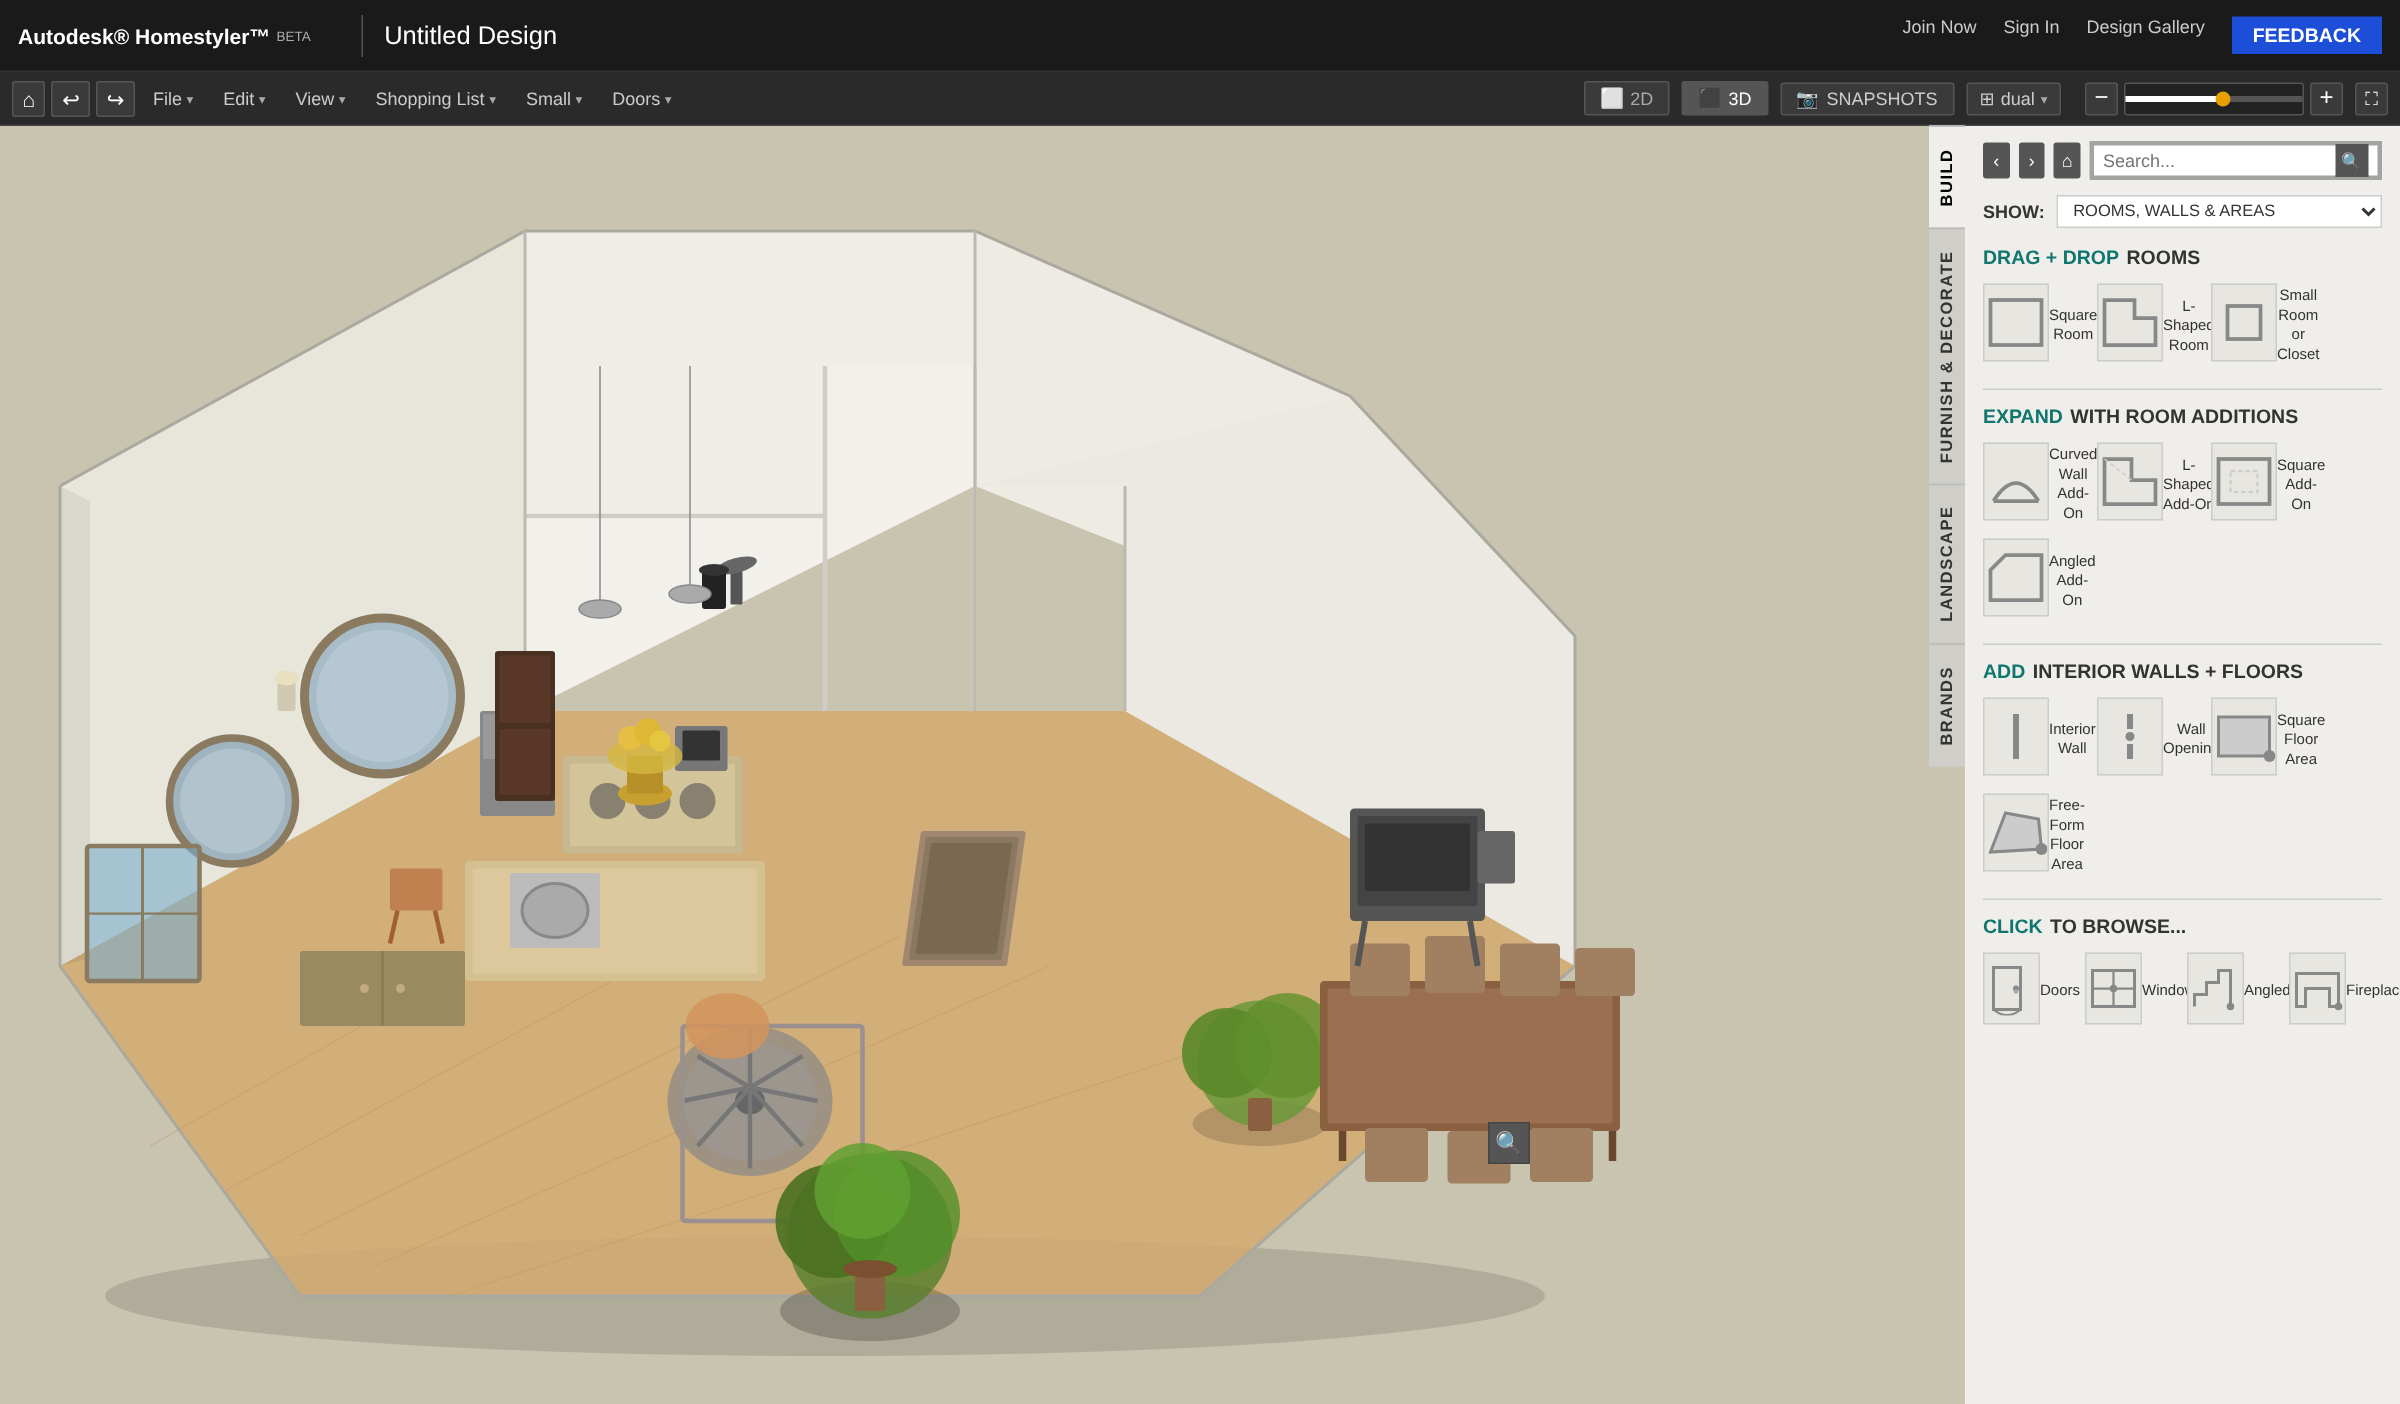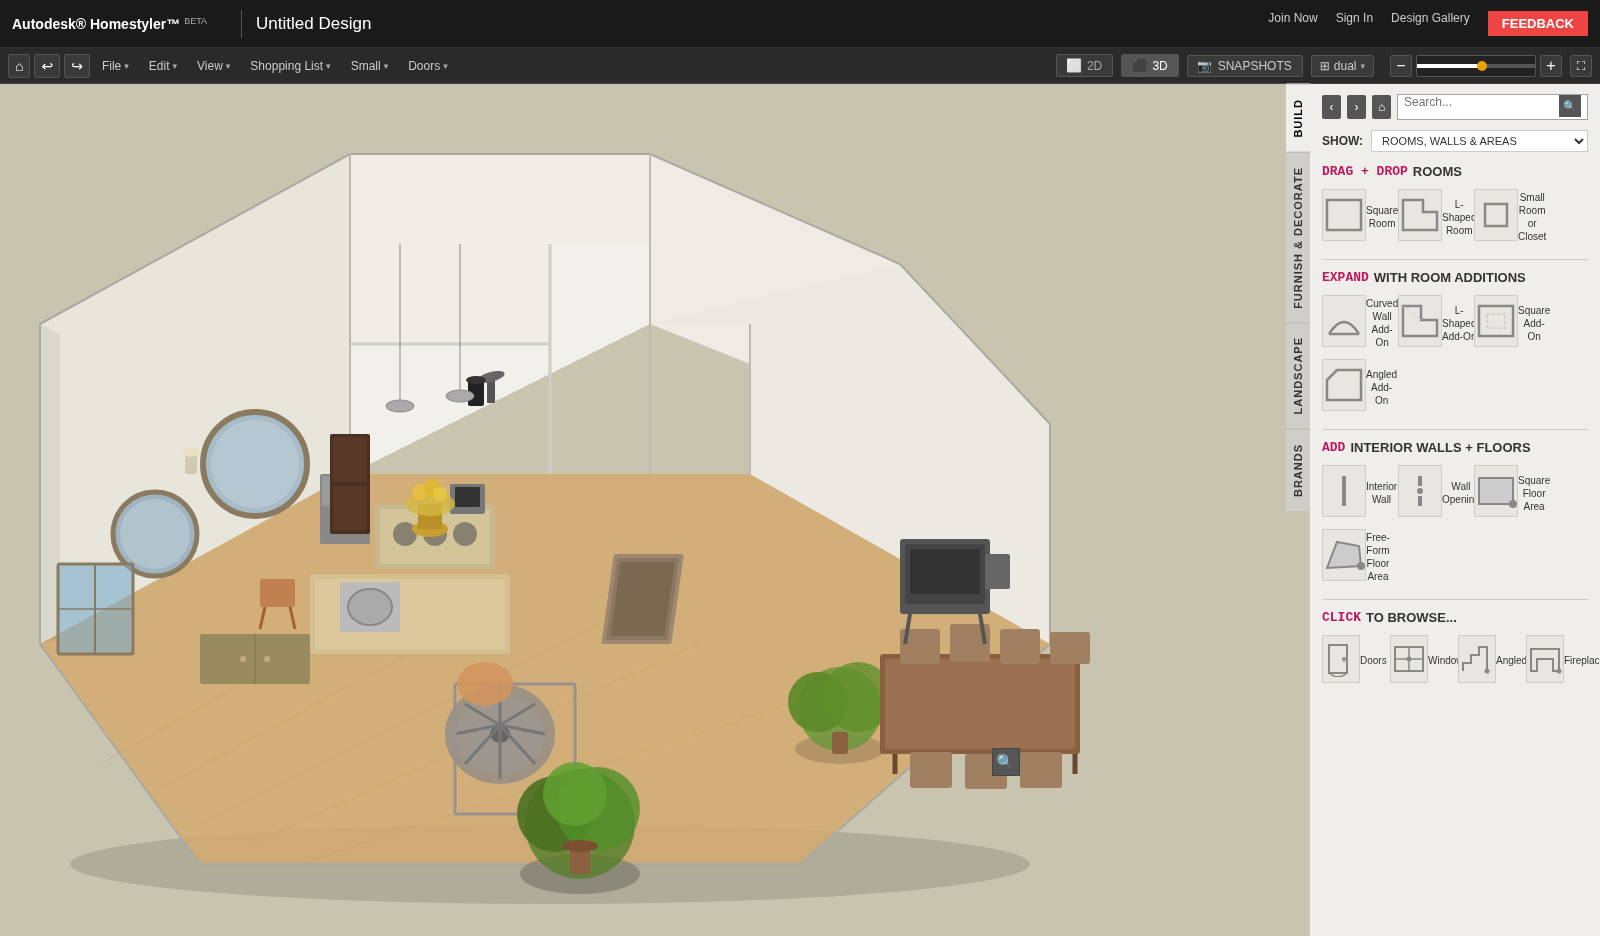--- a/index.html
+++ b/index.html
@@ -4,29 +4,29 @@
   <style>
     * { box-sizing: border-box; margin: 0; padding: 0; }
     body { font-family: Arial, sans-serif; background: #1a1a1a; color: #fff; width: 1600px; height: 936px; overflow: hidden; }
 
     
     #top-bar {
       display: flex; align-items: center;
       background: #1a1a1a; height: 48px; padding: 0 12px;
       border-bottom: 1px solid #333;
     }
-    #logo { display: flex; gap: 4px; margin-right: 20px; }
+    #logo { display: flex; align-items: center; gap: 4px; margin-right: 20px; }
     #logo-text { font-size: 14px; color: #fff; font-weight: bold; }
     #logo-beta { font-size: 9px; color: #aaa; vertical-align: super; }
     #title-divider { width: 1px; height: 28px; background: #555; margin: 0 14px; }
     #design-title { font-size: 17px; color: #fff; font-weight: normal; }
     #top-right { margin-left: auto; display: flex; align-items: flex-start; gap: 18px; }
     #top-right a { color: #ccc; font-size: 12px; text-decoration: none; cursor: pointer; }
     #feedback-btn {
-      background: #ef4444; color: #fff; font-size: 13px; font-weight: bold;
+      background: #1d4ed8; color: #fff; font-size: 13px; font-weight: bold;
       padding: 5px 14px; border: none; cursor: pointer; text-transform: uppercase;
     }
 
     
     #menu-bar {
       display: flex; align-items: center;
       background: #2a2a2a; height: 36px; padding: 0 8px;
       border-bottom: 1px solid #444;
     }
     #menu-left { display: flex; align-items: center; gap: 4px; }
@@ -140,22 +140,22 @@
     #sidebar-content { flex: 1; padding: 10px 12px; overflow-y: auto; }
 
     
     #sidebar-header { display: flex; align-items: center; margin-bottom: 10px; gap: 6px; }
     #nav-back, #nav-fwd, #nav-home {
       background: #555; border: none; color: #fff; width: 24px; height: 24px;
       cursor: pointer; font-size: 12px; display: flex; align-items: center; justify-content: center;
       border-radius: 2px;
     }
     #sidebar-search {
-      flex: 1; display: flex; align-items: flex-start;
-      background: #fff; border: 1px solid #a3a3a3; height: 26px; padding: 0 6px;
+      flex: 1; display: flex; align-items: center;
+      background: #fff; border: 3px solid #a3a3a3; height: 26px; padding: 0 6px;
     }
     #sidebar-search input {
       border: none; outline: none; font-size: 12px; flex: 1; background: transparent;
     }
     #sidebar-search-btn {
       background: #555; border: none; color: #fff; width: 22px; height: 22px;
       cursor: pointer; font-size: 11px; display: flex; align-items: center; justify-content: center;
     }
 
     
@@ -164,21 +164,21 @@
     #show-select {
       flex: 1; background: #fff; border: 1px solid #ccc; padding: 3px 6px;
       font-size: 11px; color: #333; cursor: pointer;
     }
 
     
     .section-title {
       font-size: 13px; font-weight: bold; color: #333;
       margin: 8px 0 10px 0; display: flex; gap: 5px; flex-wrap: wrap; align-items: center;
     }
-    .section-title .highlight { color: #be185d; font-family: Liberation Mono, monospace; }
+    .section-title .highlight { color: #0f766e; }
 
     
     .shape-grid {
       display: flex; gap: 8px; margin-bottom: 14px; flex-wrap: wrap;
     }
     .shape-item {
       display: flex; align-items: center;
       cursor: pointer; width: 68px;
     }
     .shape-icon {

